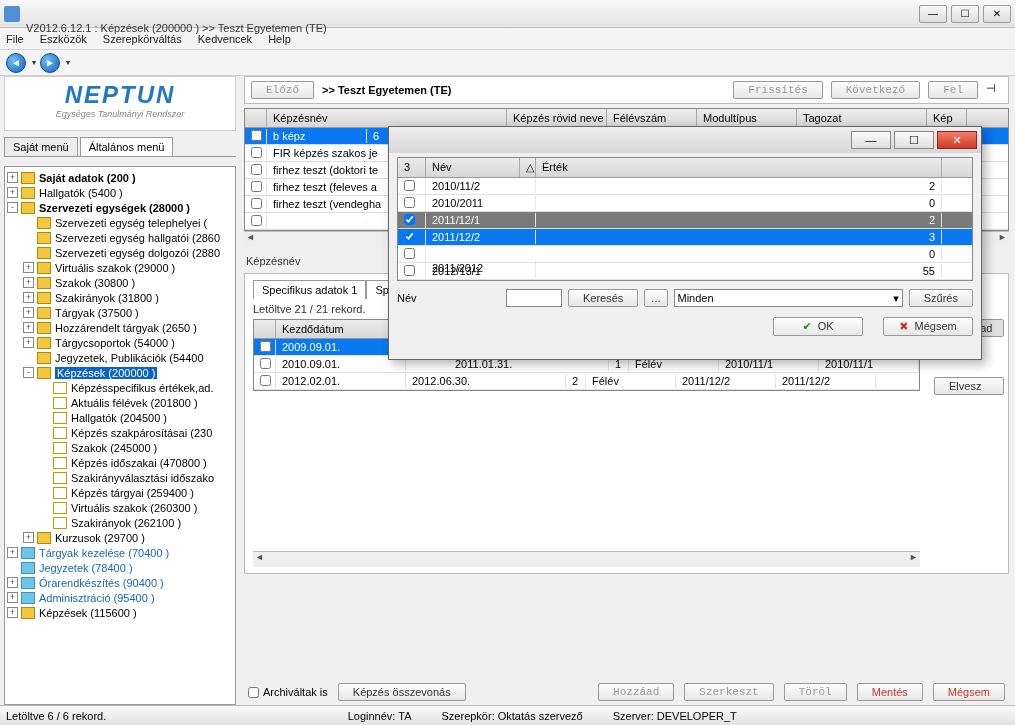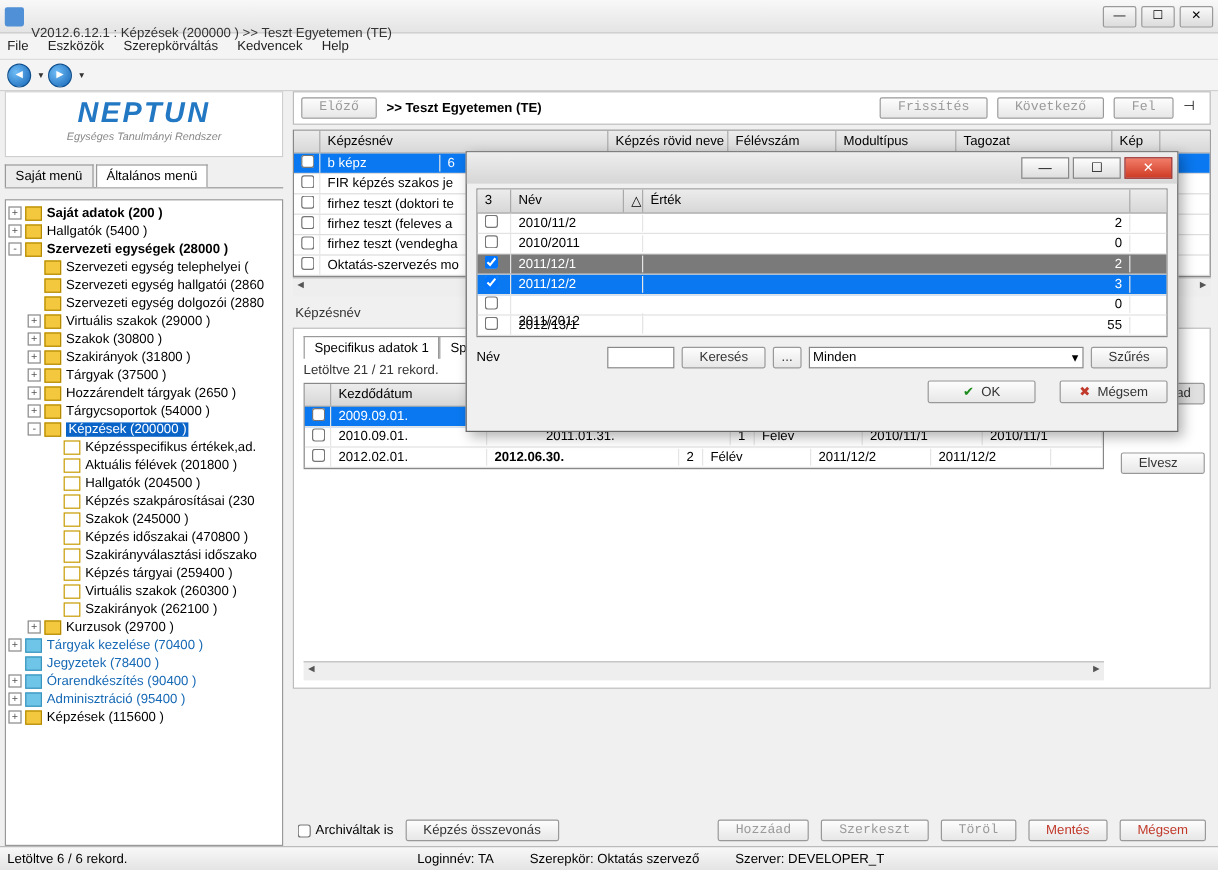--- a/index.html
+++ b/index.html
@@ -205,20 +205,26 @@
           <span>Hozzárendelt tárgyak (2650  )</span>
         </div>
         <div class="row">
           <span class="sp" style="width: 16px;"></span>
           <span class="exp">+</span>
           <span class="ic"></span>
           <span>Tárgycsoportok (54000  )</span>
         </div>
         <div class="row">
           <span class="sp" style="width: 16px;"></span>
+          <span class="exp" style="visibility: hidden;"></span>
+          <span class="ic"></span>
+          <span>Jegyzetek, Publikációk (54400</span>
+        </div>
+        <div class="row">
+          <span class="sp" style="width: 16px;"></span>
           <span class="exp">-</span>
           <span class="ic"></span>
           <span class="sel">Képzések (200000  )</span>
         </div>
         <div class="row">
           <span class="sp" style="width: 32px;"></span>
           <span class="exp" style="visibility: hidden;"></span>
           <span class="ic doc"></span>
           <span>Képzésspecifikus értékek,ad.</span>
         </div>
@@ -375,21 +381,20 @@
           <div class="gc ck" style="width: 22px;"><input type="checkbox" style=""></div>
           <div class="gc" style="width: 240px;">firhez teszt (vendegha</div>
           <div class="gc" style="width: 100px;"></div>
           <div class="gc" style="width: 90px;"></div>
           <div class="gc" style="width: 100px;"></div>
           <div class="gc" style="width: 130px;"></div>
           <div class="gc" style="width: 40px;"></div>
         </div>
         <div class="grid-row">
           <div class="gc ck" style="width: 22px;"><input type="checkbox" style=""></div>
-          <div class="gc" style="width: 240px;">Oktatás-szervezés mo</div>
           <div class="gc" style="width: 100px;"></div>
           <div class="gc" style="width: 90px;"></div>
           <div class="gc" style="width: 100px;"></div>
           <div class="gc" style="width: 130px;"></div>
           <div class="gc" style="width: 40px;"></div>
         </div>
       </div>
     <div class="hscroll">
         <span>◄</span>
         <span>►</span>
@@ -430,21 +435,21 @@
                 <div class="gc" style="width: 130px;">2010.09.01.</div>
                 <div class="gc" style="width: 160px; margin-left: 43px;">2011.01.31.</div>
                 <div class="gc" style="width: 20px;">1</div>
                 <div class="gc" style="width: 90px;">Félév</div>
                 <div class="gc" style="width: 100px;">2010/11/1</div>
                 <div class="gc" style="width: 100px;">2010/11/1</div>
               </div>
               <div class="ig-row">
                 <div class="gc ck" style="width: 22px;"><input type="checkbox" style=""></div>
                 <div class="gc" style="width: 130px;">2012.02.01.</div>
-                <div class="gc" style="width: 160px; font-weight: bold;">2012.06.30.</div>
+                <div class="gc" style="width: 160px;">2012.06.30.</div>
                 <div class="gc" style="width: 20px;">2</div>
                 <div class="gc" style="width: 90px;">Félév</div>
                 <div class="gc" style="width: 100px;">2011/12/2</div>
                 <div class="gc" style="width: 100px;">2011/12/2</div>
               </div>
             </div>
           <div style="height:160px;"></div>
           <div class="hscroll">
               <span>◄</span>
               <span>►</span>

